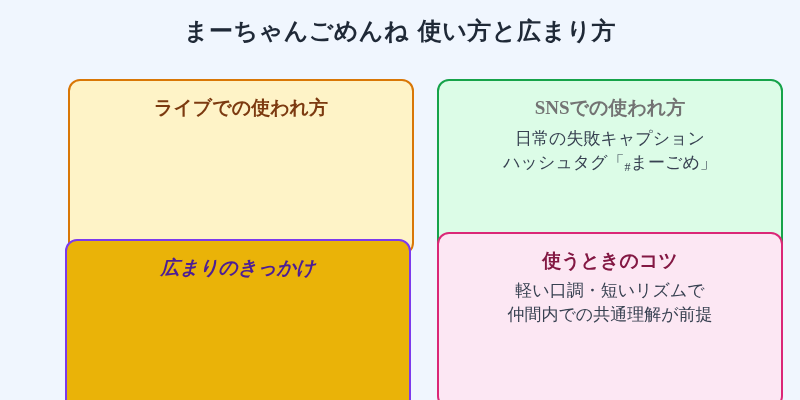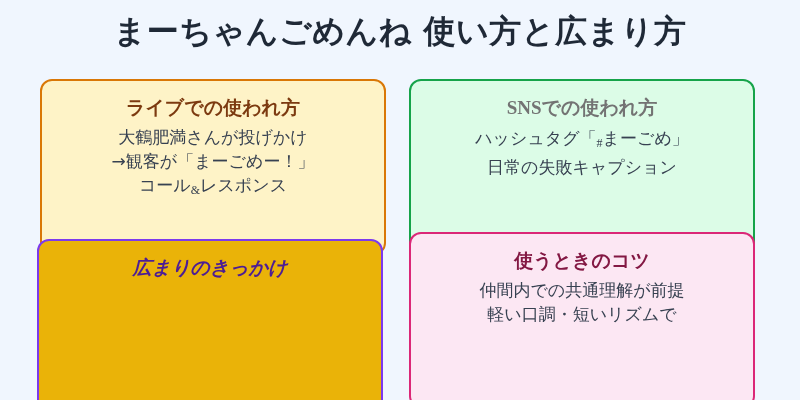--- a/index.html
+++ b/index.html
@@ -13,34 +13,35 @@
       font-family: "DejaVu Sans", sans-serif;
       position: relative;
       overflow: hidden;
     }
     .title {
       position: absolute;
       top: 14px;
       left: 0;
       width: 800px;
       text-align: center;
-      font-size: 32px;
+      font-size: 24px;
       font-weight: bold;
       color: #1f2937;
       line-height: 34px;
       letter-spacing: 0.5px;
     }
     .card {
       position: absolute;
       width: 346px;
       height: 176px;
       border-radius: 12px;
       border: 2px solid;
       box-sizing: border-box;
       text-align: center;
+      margin-left: 28px;
     }
     .card-heading {
       margin-top: 12px;
       font-size: 19px;
       font-weight: bold;
       line-height: 28px;
     }
     .card-lines {
       margin-top: 4px;
     }
@@ -62,54 +63,43 @@
       font-size: 15px;
     }
   </style>
 </head>
 <body>
 
 <div class="title">まーちゃんごめんね 使い方と広まり方</div>
 
 <div class="card" style="left:40px; top:79px; background:#fef3c7; border-color:#d97706;">
   <div class="card-heading" style="color:#7c3a10;">ライブでの使われ方</div>
-  <div class="card-lines">
-    <div class="card-line">
-      <span>大鶴肥満さんが投げかけ</span>
-    </div>
-    <div class="card-line">
-      <span>→観客が「まーごめー！」</span>
-    </div>
-    <div class="card-line">
-      <span>コール</span><span class="latin-small">&amp;</span><span>レスポンス</span>
-    </div>
-  </div>
 </div>
 
 <div class="card" style="left:409px; top:79px; background:#dcfce7; border-color:#16a34a;">
   <div class="card-heading" style="color:#737373;">
     <span class="latin-heading">SNS</span><span>での使われ方</span>
   </div>
   <div class="card-lines">
     <div class="card-line">
-      <span>ハッシュタグ「</span><span class="latin-small">#</span><span>まーごめ」</span>
+      <span>日常の失敗キャプション</span>
     </div>
     <div class="card-line">
-      <span>日常の失敗キャプション</span>
+      <span>ハッシュタグ「</span><span class="latin-small">#</span><span>まーごめ」</span>
     </div>
   </div>
 </div>
 
 <div class="card" style="left:37px; top:239px; background:#eab308; border-color:#7c3aed;font-style:italic;">
   <div class="card-heading" style="color:#4c1d95;">広まりのきっかけ</div>
 </div>
 
 <div class="card" style="left:409px; top:232px; background:#fce7f3; border-color:#db2777;">
   <div class="card-heading" style="color:#831843;">使うときのコツ</div>
   <div class="card-lines">
     <div class="card-line">
-      <span>仲間内での共通理解が前提</span>
+      <span>軽い口調・短いリズムで</span>
     </div>
     <div class="card-line">
-      <span>軽い口調・短いリズムで</span>
+      <span>仲間内での共通理解が前提</span>
     </div>
   </div>
 </div>
 
 </body></html>

